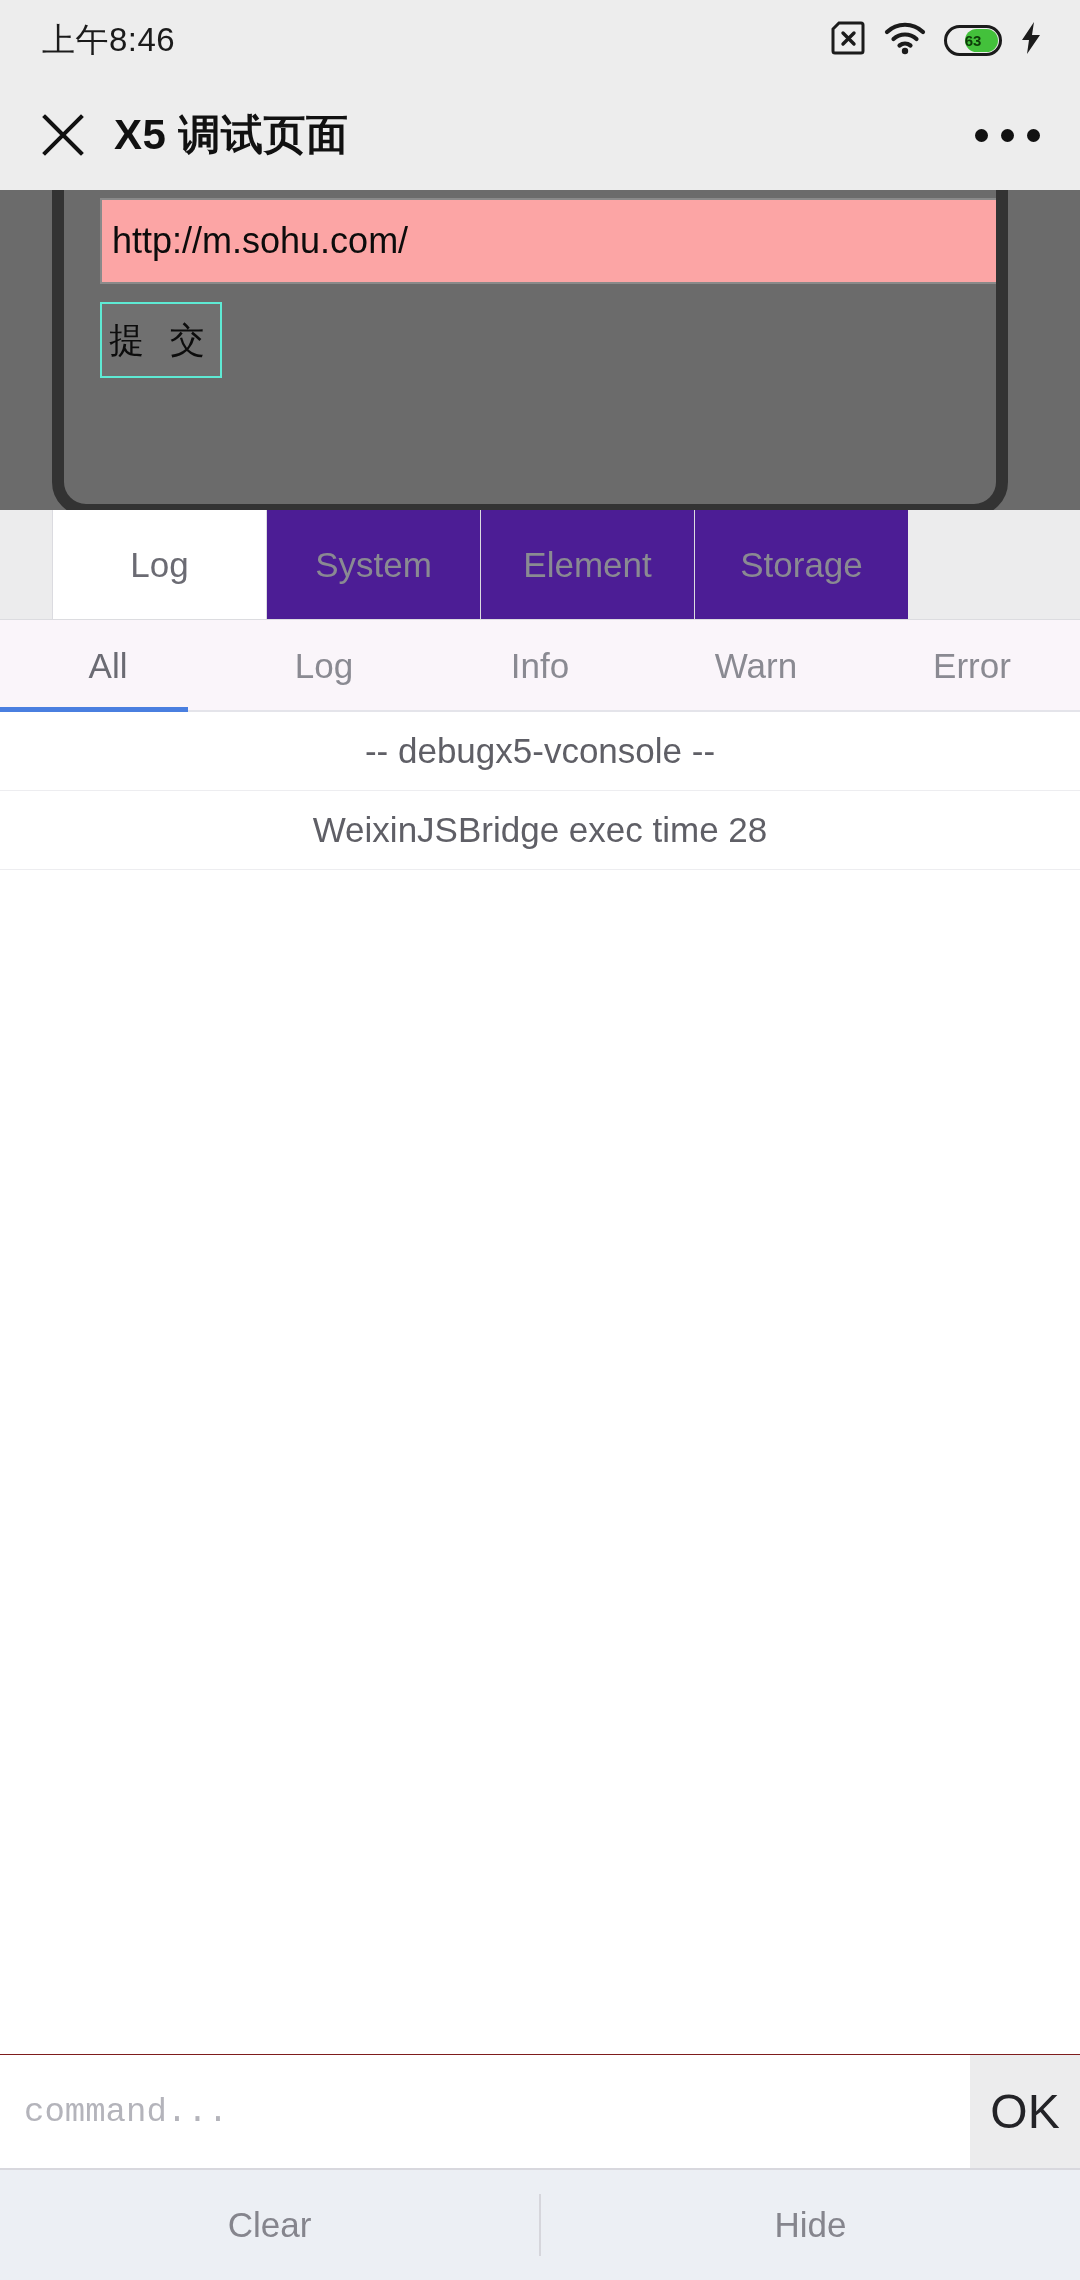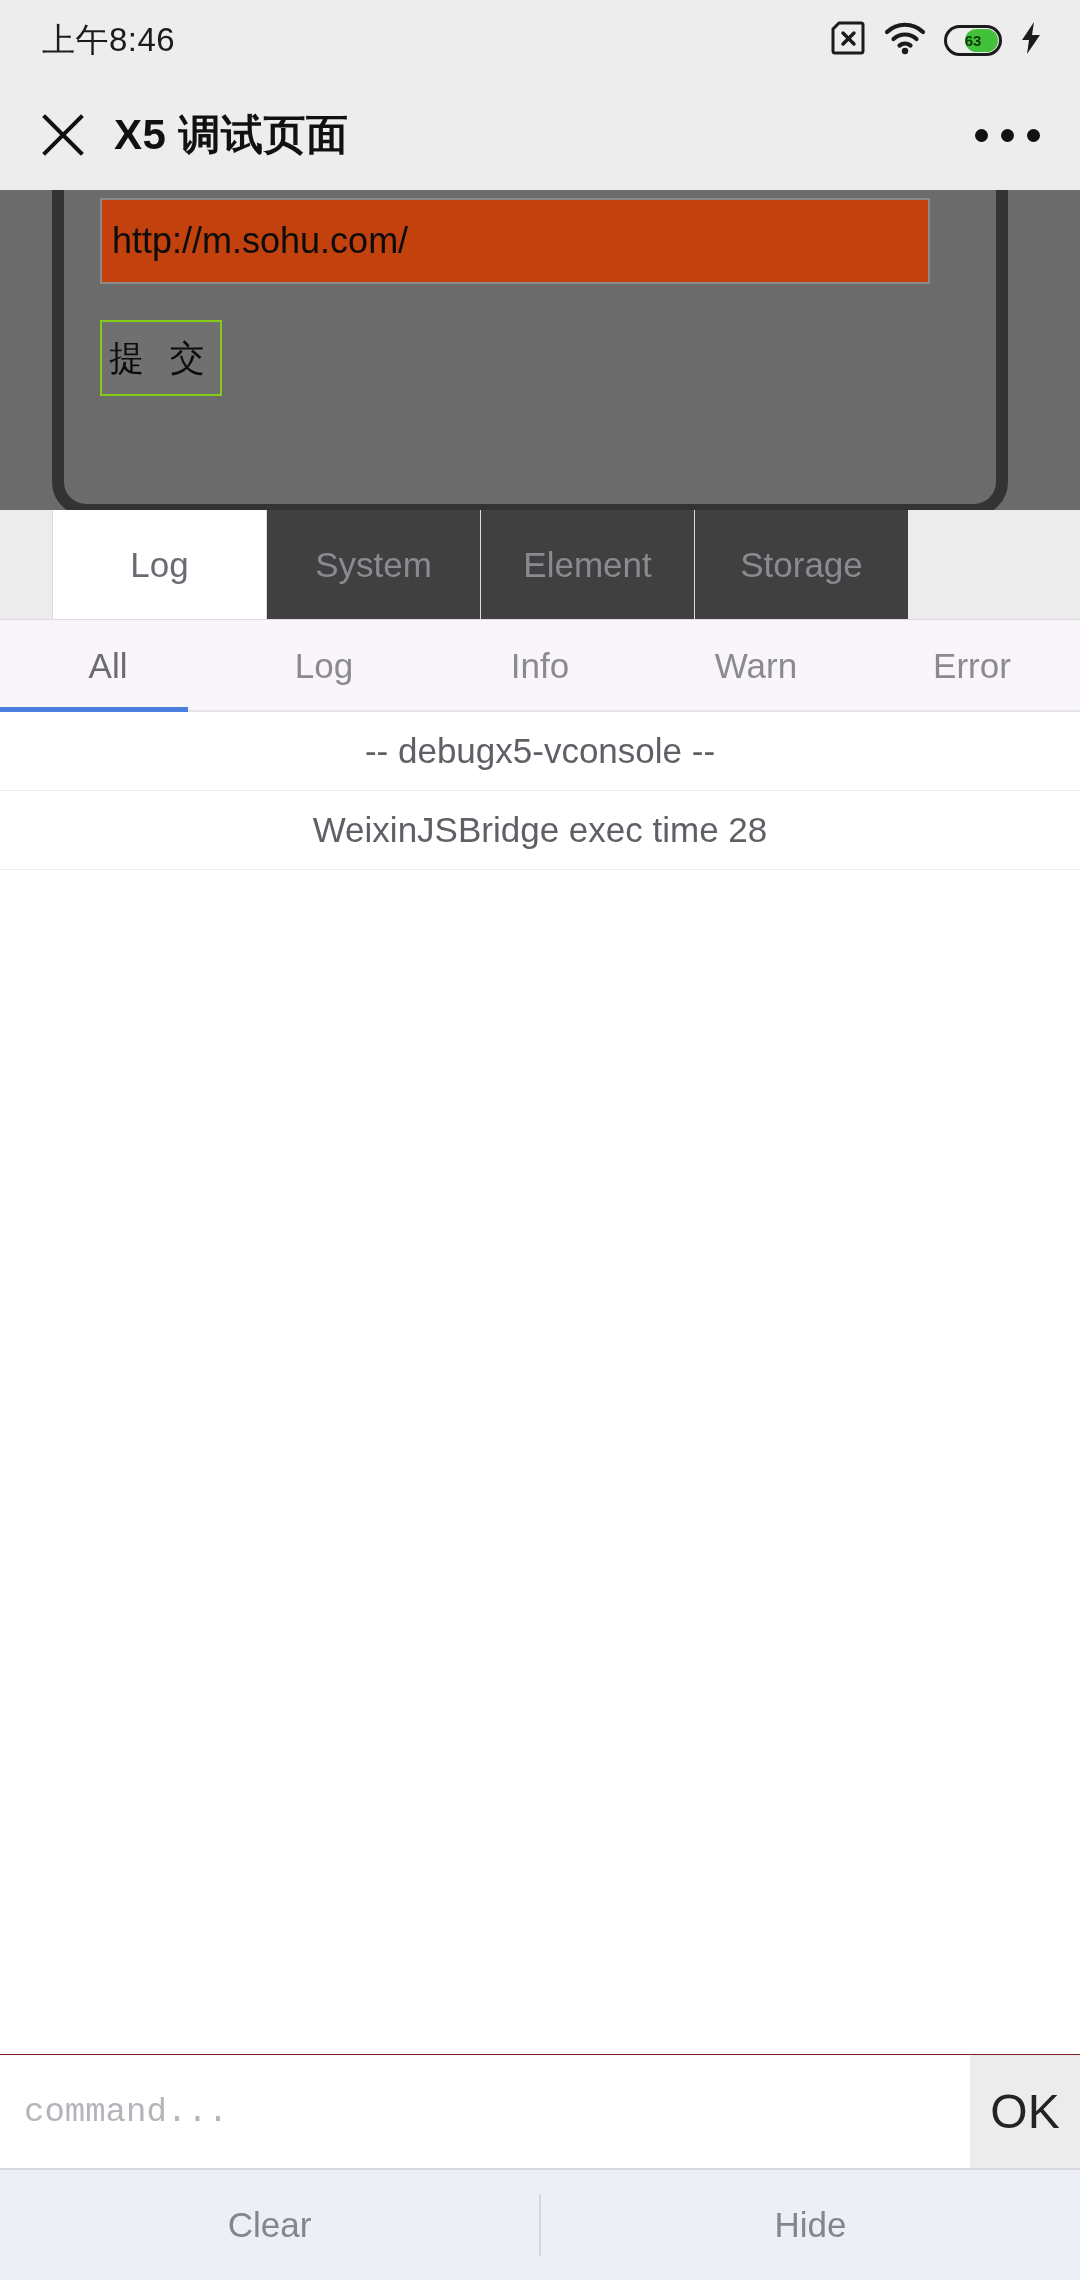--- a/index.html
+++ b/index.html
@@ -59,46 +59,46 @@
   .webview {
     position:relative; height:320px; background:#6b6b6b; overflow:hidden;
   }
   .page-frame {
     position:absolute; left:52px; right:72px; top:-60px; bottom:-6px;
     border:12px solid #333333; border-radius:34px;
     background:#6b6b6b; overflow:hidden;
   }
   .page-inner { padding:56px 36px 0 36px; }
   .url-input {
-    width:830px; height:86px; border:2px solid #8a8a8a;
-    background:#c2410c; color:#0c0c0c; font-size:36px;
+    width:980px; height:86px; border:2px solid #8a8a8a;
+    background:#fca5a5; color:#0c0c0c; font-size:36px;
     padding:6px 10px; font-family:"Liberation Sans", sans-serif;
     display:flex; align-items:center;
   }
   .submit-btn {
-    margin-top:36px; width:122px; height:76px;
-    border:2px solid #84cc16; background:#707070;
+    margin-top:18px; width:122px; height:76px;
+    border:2px solid #5eead4; background:#707070;
     display:flex; align-items:center; justify-content:center;
     font-size:35px; color:#0c0c0c; letter-spacing:8px;
     font-family:"Liberation Sans", sans-serif;
   }
   .proxy-msg {
     margin-top:42px; font-size:35px; font-weight:bold; color:#0c0c0c;
     white-space:nowrap;
   }
 
   
   .tabbar {
     height:110px; background:#ececed; display:flex; align-items:stretch;
     border-bottom:1px solid #dcdce0; overflow:hidden;
   }
   .tab-spacer { width:52px; flex:0 0 52px; background:#ececed; }
   .tab {
     flex:0 0 214px; display:flex; align-items:center; justify-content:center;
-    font-size:35px; color:#8a8a92; background:#404040;
+    font-size:35px; color:#8a8a92; background:#4c1d95;
     border-left:1px solid #dbdbe0;
     font-family:"Liberation Sans", sans-serif;
   }
   .tab.active { background:#ffffff; color:#6b6b73; }
 
   
   .filterbar {
     height:92px; background:#faf5fa; display:flex; align-items:stretch;
     position:relative;
   }

